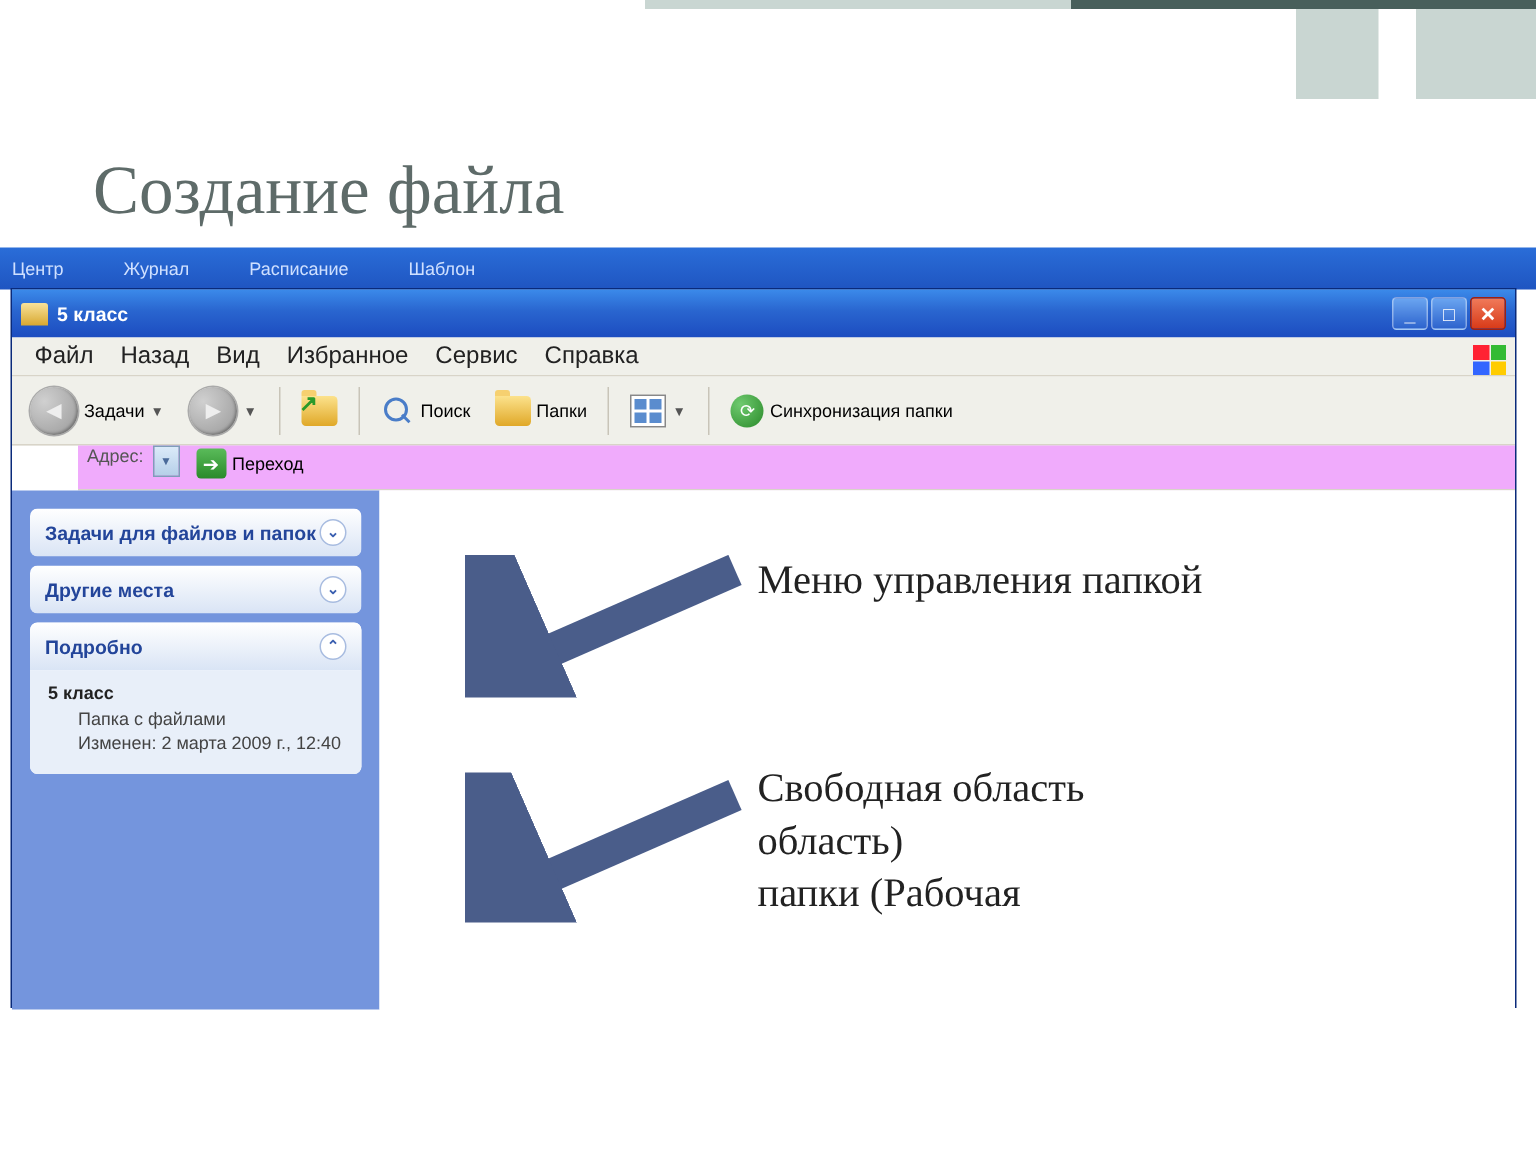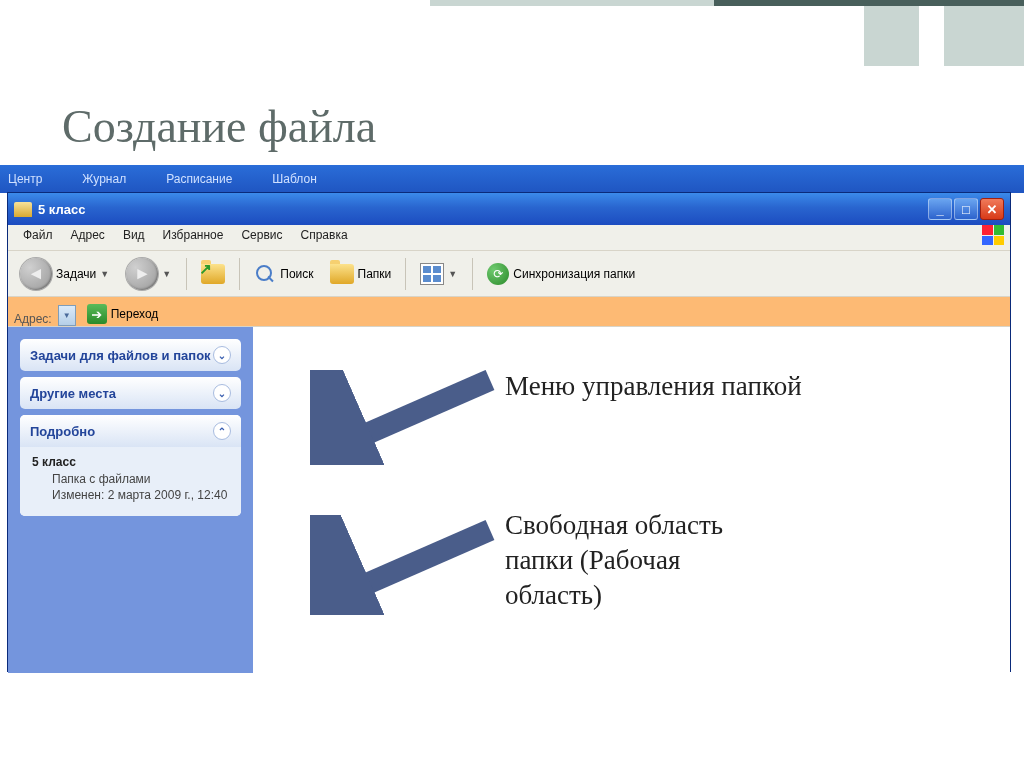--- a/index.html
+++ b/index.html
@@ -57,22 +57,22 @@
     width: 24px; height: 22px; border-radius: 3px;
     display: flex; align-items: center; justify-content: center;
     font-size: 13px; font-weight: bold; color: #fff;
     border: 1px solid rgba(255,255,255,0.4);
   }
   .win-min, .win-max { background: linear-gradient(to bottom,#6aa5f0,#2d63cd); }
   .win-close { background: linear-gradient(to bottom,#f07a5a,#d83a18); border:1px solid #a02010; }
 
   .menubar {
     height: 26px; background: #f0f0ea;
-    display: flex; align-items: flex-start; padding: 0 6px;
-    font-size: 12px; color: #222;
+    display: flex; align-items: flex-end; padding: 0 6px;
+    font-size: 16px; color: #222;
     border-bottom: 1px solid #d8d4c8;
   }
   .menubar .mi { padding: 3px 9px; cursor: default; }
   .menubar .xp-logo {
     margin-left: auto; width: 22px; height: 20px;
     display: grid; grid-template-columns: 1fr 1fr; grid-template-rows: 1fr 1fr; gap:1px;
   }
   .xp-logo div:nth-child(1){background:#f23;}
   .xp-logo div:nth-child(2){background:#3b3;}
   .xp-logo div:nth-child(3){background:#36f;}
@@ -103,21 +103,21 @@
   }
   .ico-folder::before {content:"";position:absolute;top:-4px;left:0;width:10px;height:4px;background:#f6d070;border-radius:2px 2px 0 0;}
   .ico-folder.up .grn-arrow{position:absolute;left:-2px;top:-4px;color:#2a9a2a;font-size:15px;font-weight:bold;}
   .ico-search { width:22px;height:22px; position:relative;}
   .ico-search::before{content:"";position:absolute;width:12px;height:12px;border:2px solid #4a7dc8;border-radius:50%;left:2px;top:2px;}
   .ico-search::after{content:"";position:absolute;width:7px;height:2px;background:#4a7dc8;transform:rotate(45deg);left:13px;top:15px;}
   .ico-views { width:24px;height:22px;border:1px solid #888;background:#fff;display:grid;grid-template-columns:1fr 1fr;grid-template-rows:1fr 1fr;gap:2px;padding:2px;}
   .ico-views div{background:#5a8cce;}
   .ico-sync {width:22px;height:22px;border-radius:50%;background:radial-gradient(circle at 30% 30%,#6fca6f,#2a8a2a);display:flex;align-items:center;justify-content:center;color:#fff;font-size:12px;}
 
-  .addrbar { height:30px; background:#fdba74; border-bottom:1px solid #d8d4c8; display:flex; align-items:flex-end; padding:0 6px; font-size:12px; gap:6px;}
+  .addrbar { height:30px; background:#f0abfc; border-bottom:1px solid #d8d4c8; display:flex; align-items:flex-start; padding:0 6px; font-size:12px; gap:6px;margin-left:44px;}
   .addr-label { color:#555; }
   .addr-field { flex:1; height:21px; border:1px solid #7f9db9; background:#fff; display:flex; align-items:center; padding:0 3px; gap:4px;}
   .addr-field .mini-folder{width:16px;height:13px;background:linear-gradient(to bottom,#fce28c,#e0a828);border-radius:0 2px 2px 2px;}
   .addr-dd {width:18px;height:21px;border:1px solid #7f9db9;background:linear-gradient(to bottom,#dbeaf9,#b5cfe8);display:flex;align-items:center;justify-content:center;font-size:8px;color:#4a6a9a;}
   .go-btn { display:flex; align-items:center; gap:4px; padding:2px 5px;}
   .go-arrow {width:20px;height:20px;background:linear-gradient(to bottom,#5abb5a,#2a8a2a);border-radius:3px;display:flex;align-items:center;justify-content:center;color:#fff;font-size:13px;}
 
   .content {
     height: calc(480px - 32px - 26px - 46px - 30px);
     display: flex;
@@ -172,21 +172,21 @@
     <span>5 класс</span>
     <div class="win-controls">
       <div class="win-btn win-min">_</div>
       <div class="win-btn win-max">□</div>
       <div class="win-btn win-close">✕</div>
     </div>
   </div>
 
   <div class="menubar">
     <div class="mi">Файл</div>
-    <div class="mi">Адрес</div>
+    <div class="mi">Назад</div>
     <div class="mi">Вид</div>
     <div class="mi">Избранное</div>
     <div class="mi">Сервис</div>
     <div class="mi">Справка</div>
     <div class="xp-logo">
         <div></div>
         <div></div>
         <div></div>
         <div></div>
       </div>
@@ -271,22 +271,22 @@
     </div>
     <div class="main-area"></div>
   </div>
 </div>
 
 <div class="annot annot1">
   <div>Меню управления папкой</div>
 </div>
 <div class="annot annot2">
   <div>Свободная область</div>
+  <div>область)</div>
   <div>папки (Рабочая</div>
-  <div>область)</div>
 </div>
 
 <svg class="arrow-svg" style="top:370px;left:310px" width="190" height="95">
   <defs>
       <marker id="ah1" markerWidth="14" markerHeight="14" refX="2" refY="5" orient="auto">
         <polygon points="0,0 12,5 0,10" fill="#4a5d8a"></polygon>
       </marker>
     </defs>
   <line x1="180" y1="10" x2="20" y2="80" stroke="#4a5d8a" stroke-width="22" marker-end="url(#ah1)"></line>
 </svg>

